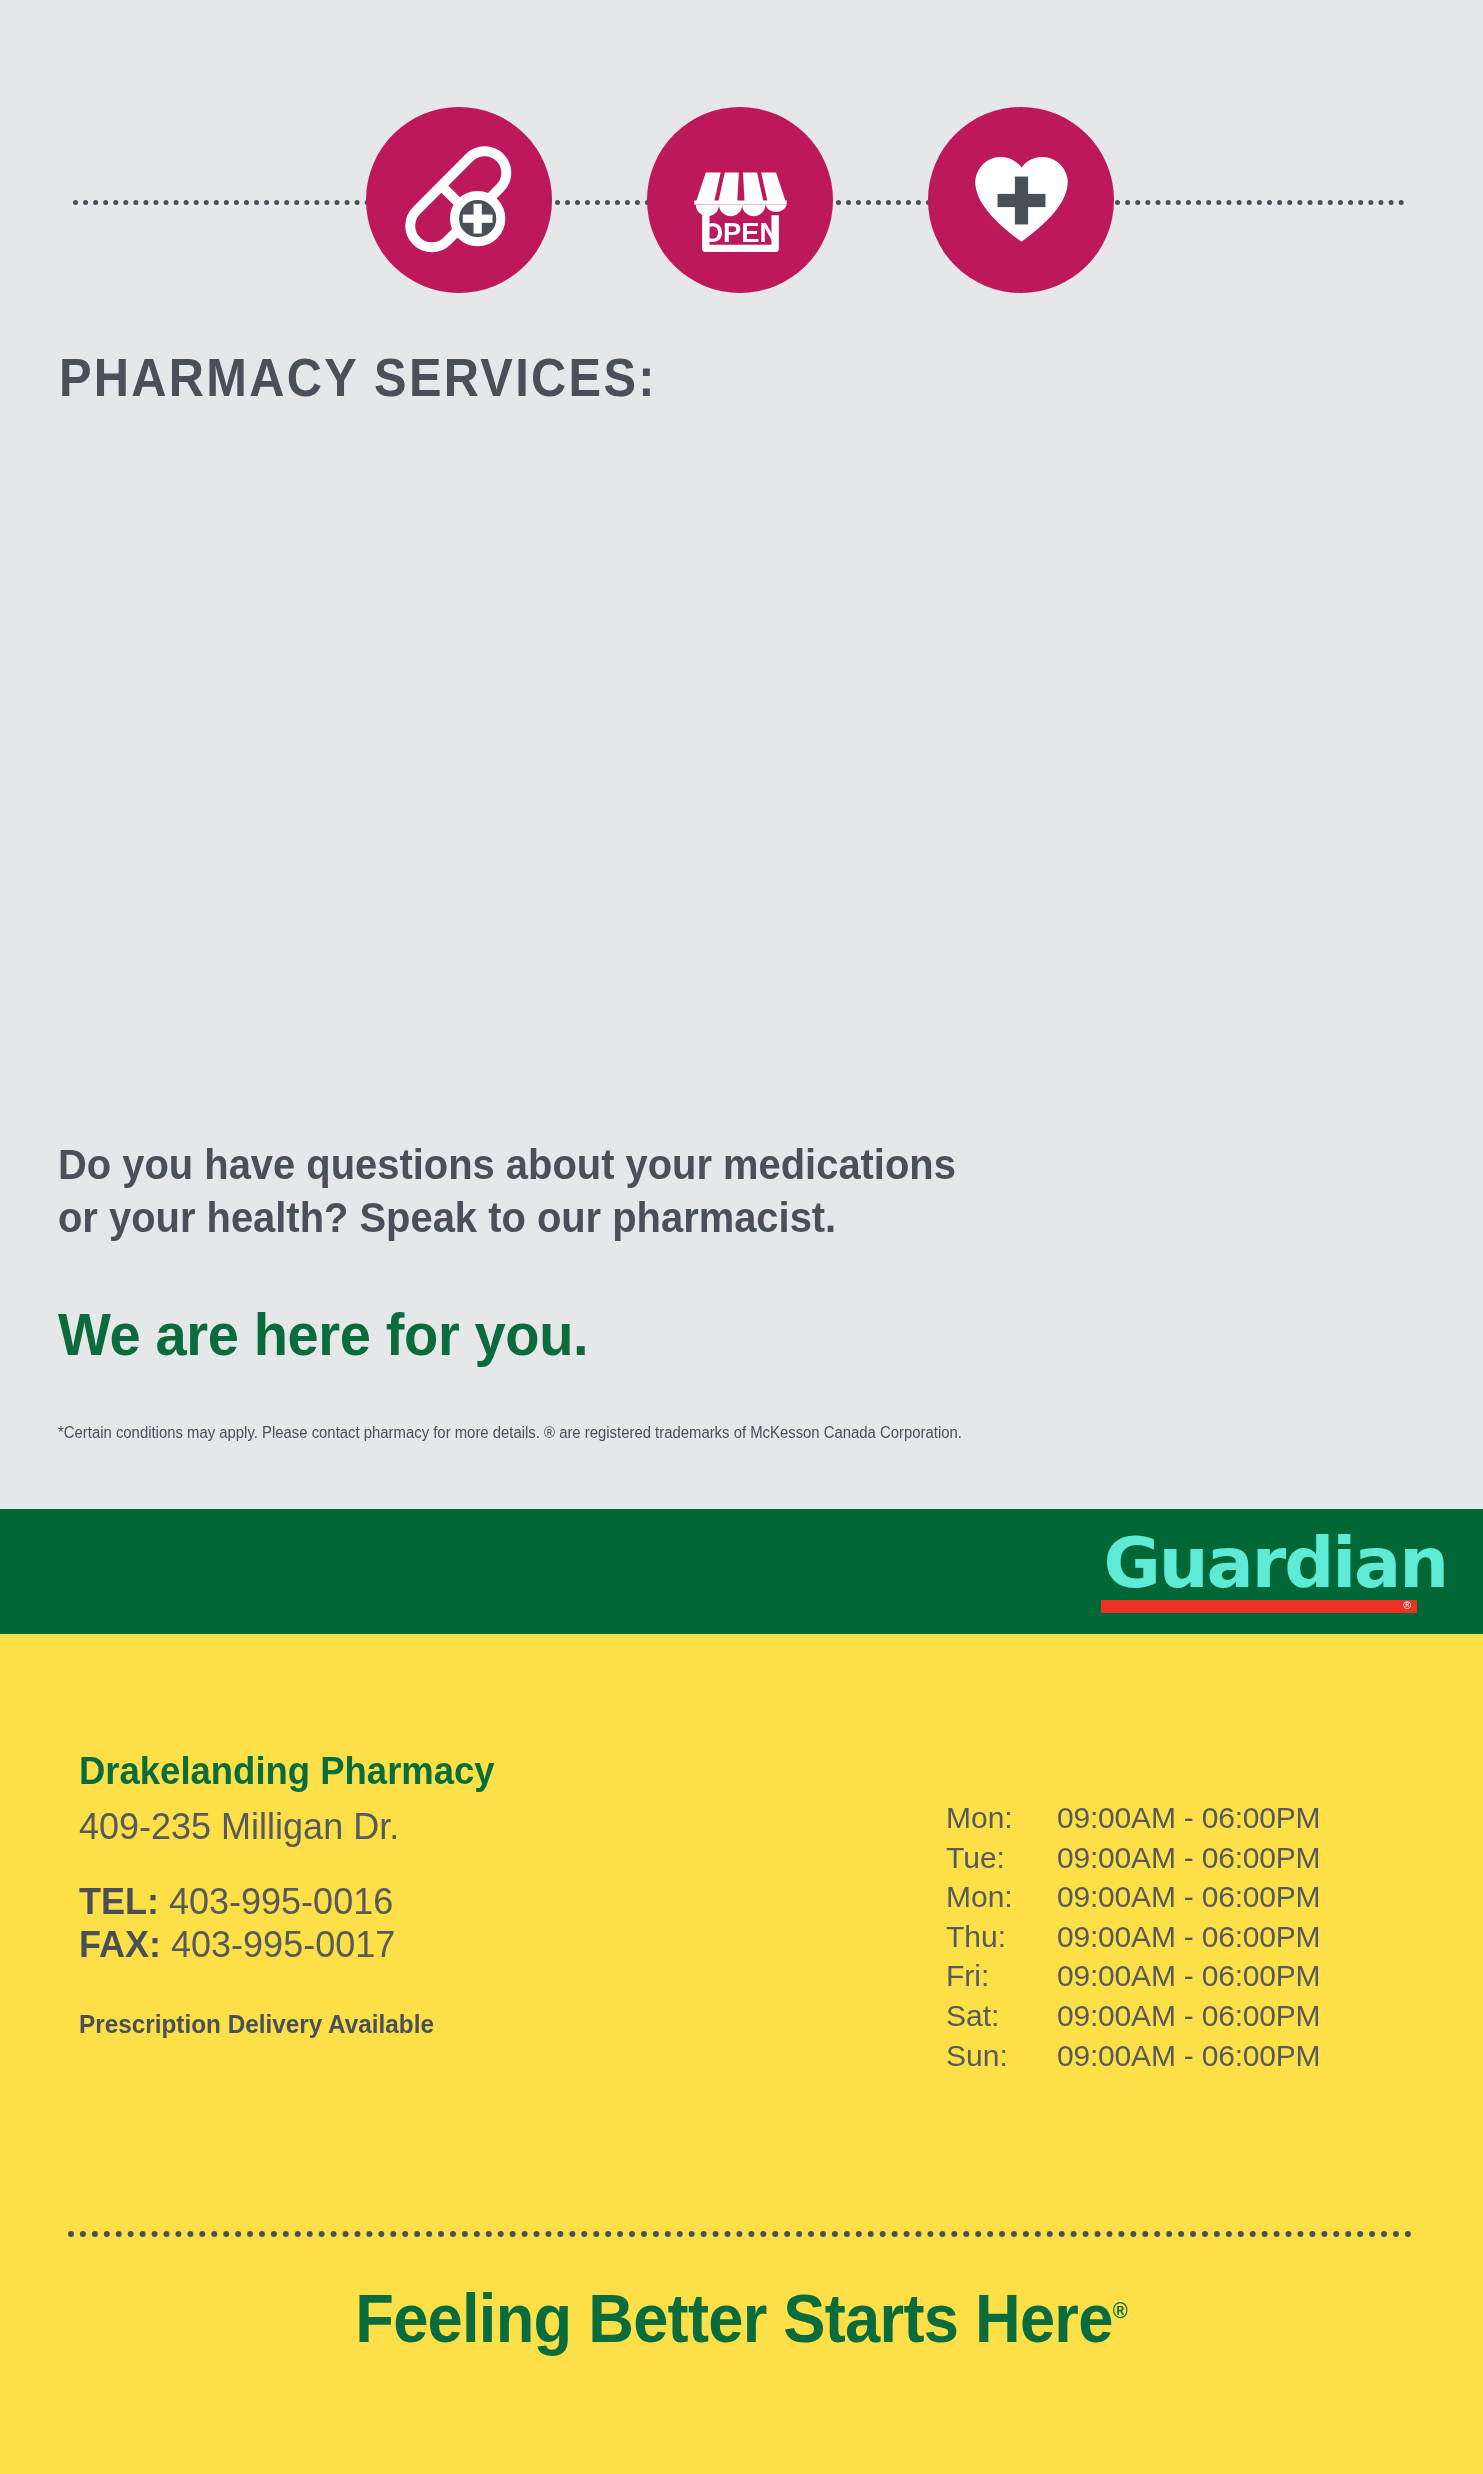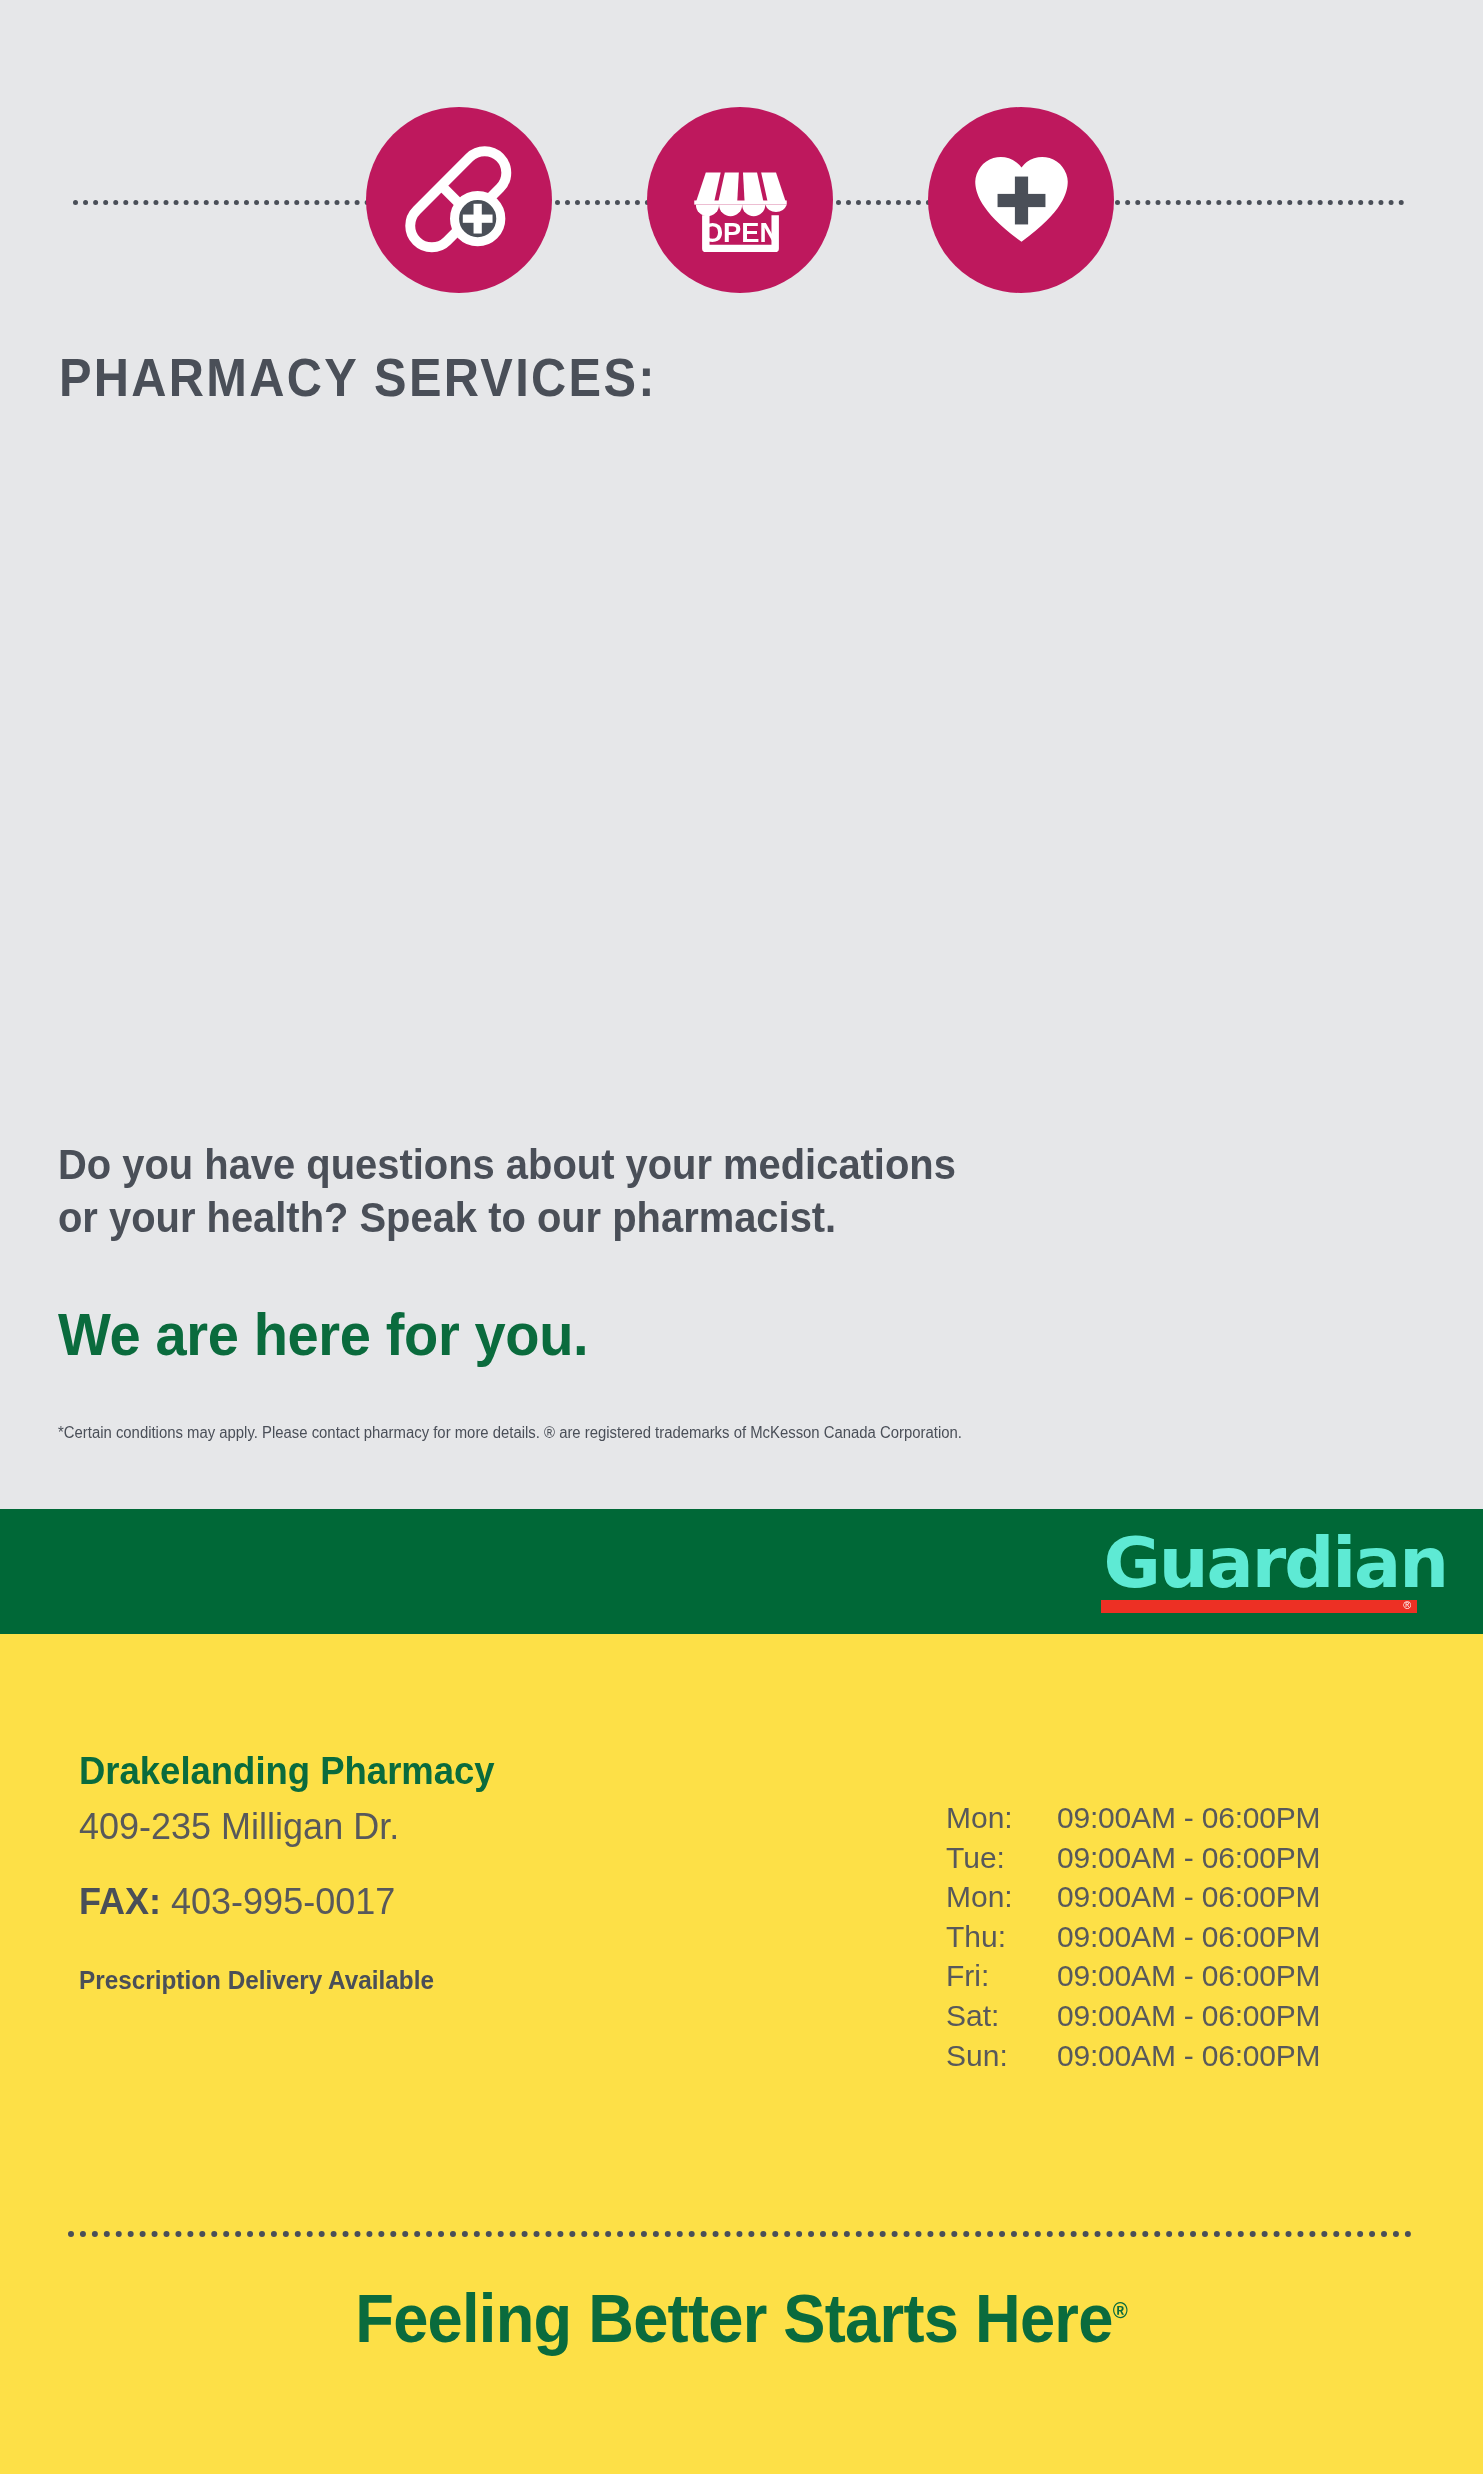--- a/index.html
+++ b/index.html
@@ -352,20 +352,24 @@
 
 <div class="info-panel">
 
   <div class="store-block">
     <div class="store-name">Drakelanding Pharmacy</div>
     <div class="store-addr">
       <div>409-235 Milligan Dr.</div>
     </div>
     <div class="store-contact">
       <div>
+        <span class="lbl">TEL:</span>
+        <span>403-995-0016</span>
+      </div>
+      <div>
         <span class="lbl">FAX:</span>
         <span>403-995-0017</span>
       </div>
     </div>
     <div class="delivery-note">Prescription Delivery Available</div>
   </div>
 
   <div class="hours-block">
     <div class="hours-row">
       <span class="hours-day">Mon:</span>

